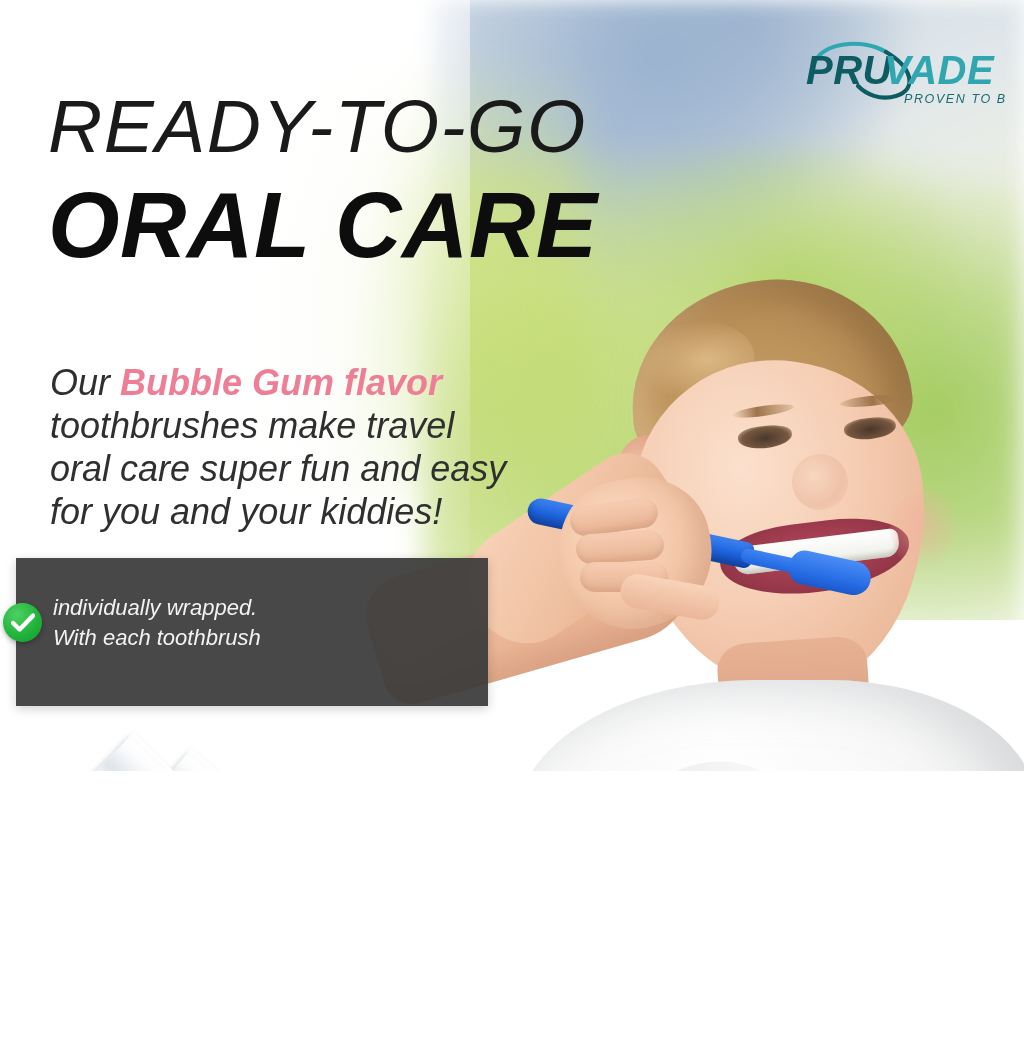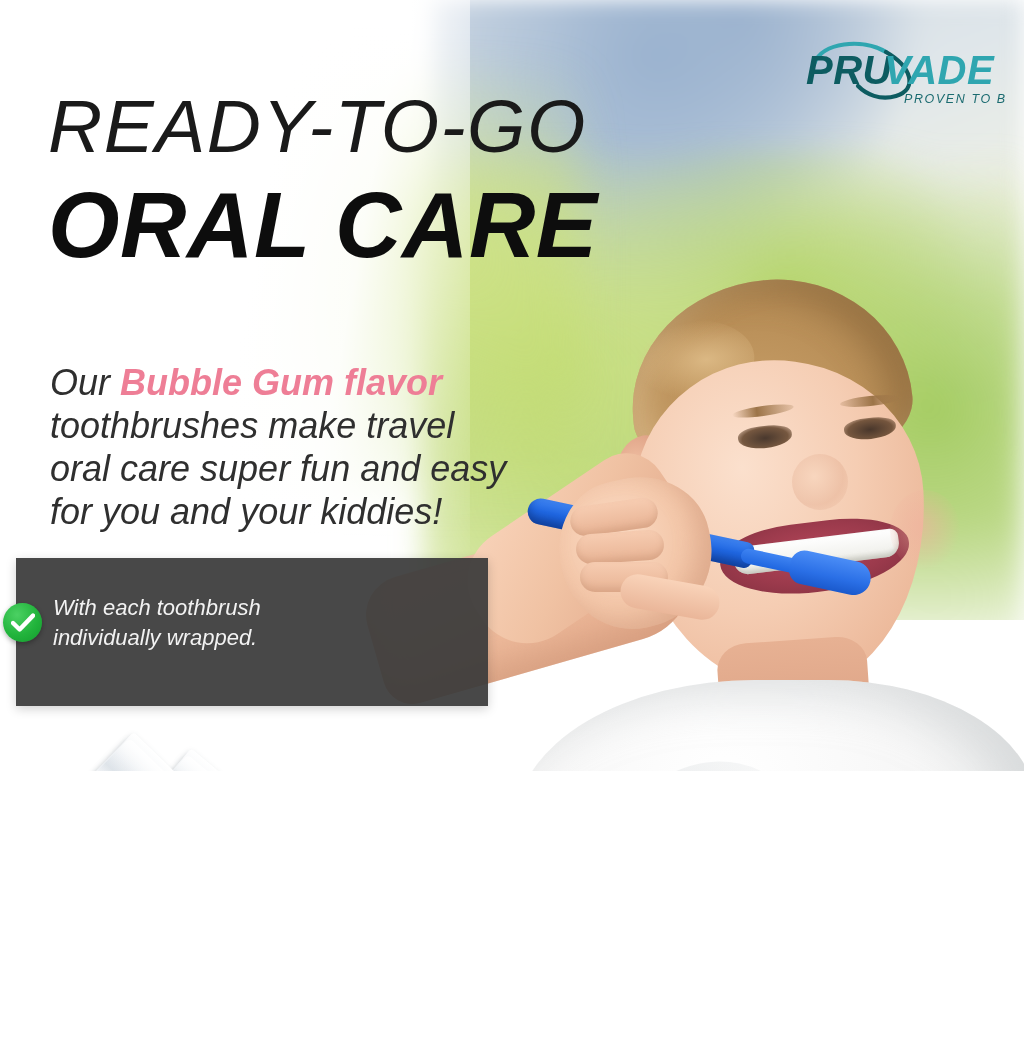--- a/index.html
+++ b/index.html
@@ -410,22 +410,22 @@
 
   <div class="headline">
     <div class="h-line1">READY-TO-GO</div>
     <div class="h-line2">ORAL CARE</div>
   </div>
 
   <p class="subcopy"><span>Our </span><span class="hl">Bubble Gum flavor</span><span> toothbrushes make travel oral care super fun and easy for you and your kiddies!</span></p>
 
   <div class="callout">
     <div class="callout-inner">
+      <div class="callout-body">individually wrapped.</div>
       <div class="callout-body">With each toothbrush</div>
-      <div class="callout-body">individually wrapped.</div>
     </div>
   </div>
 
   <div class="check-badge">
     <svg width="24" height="20" viewBox="0 0 24 20" xmlns="http://www.w3.org/2000/svg">
       <path d="M2 10 L8.6 16.5 L22 2.6" fill="none" stroke="#ffffff" stroke-width="4.4" stroke-linecap="round" stroke-linejoin="round"></path>
     </svg>
   </div>
 
 </div>

